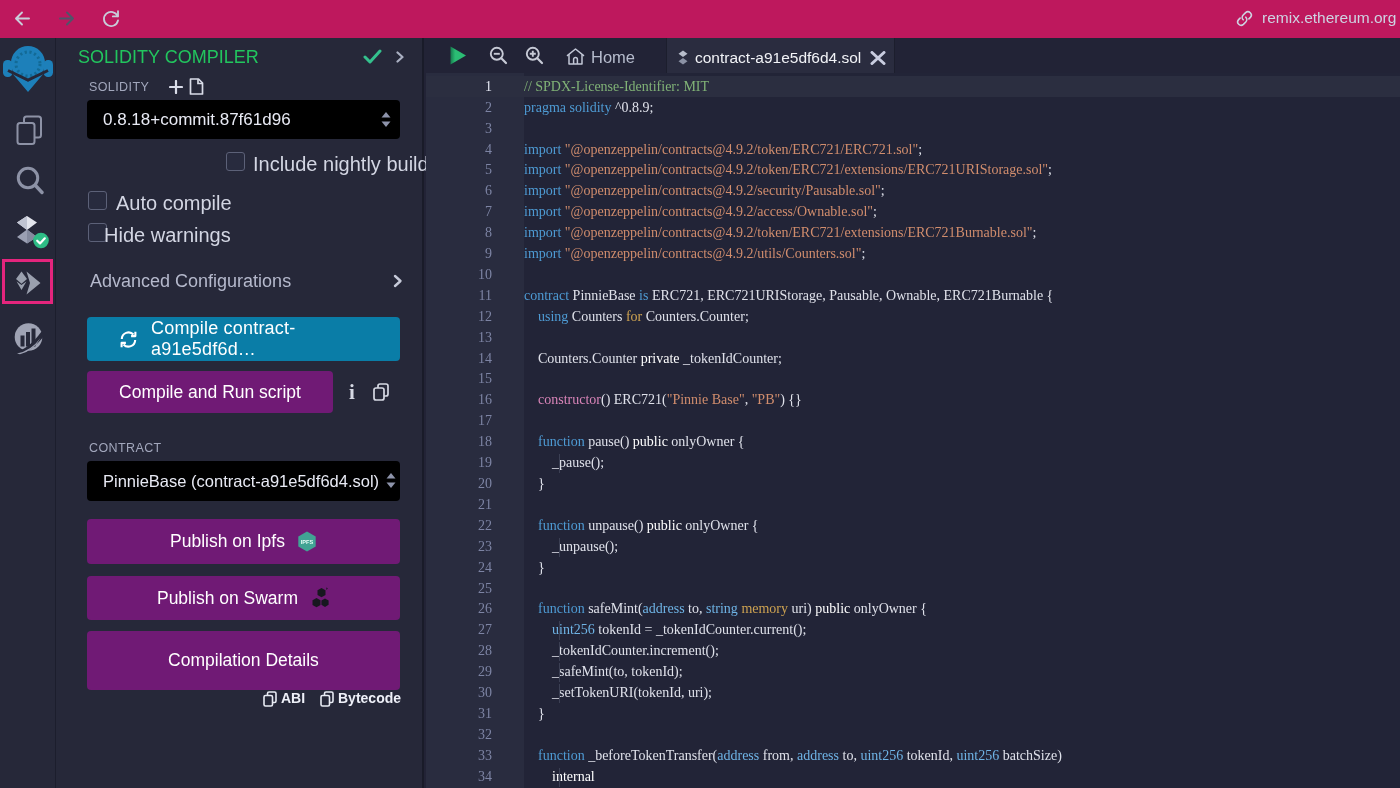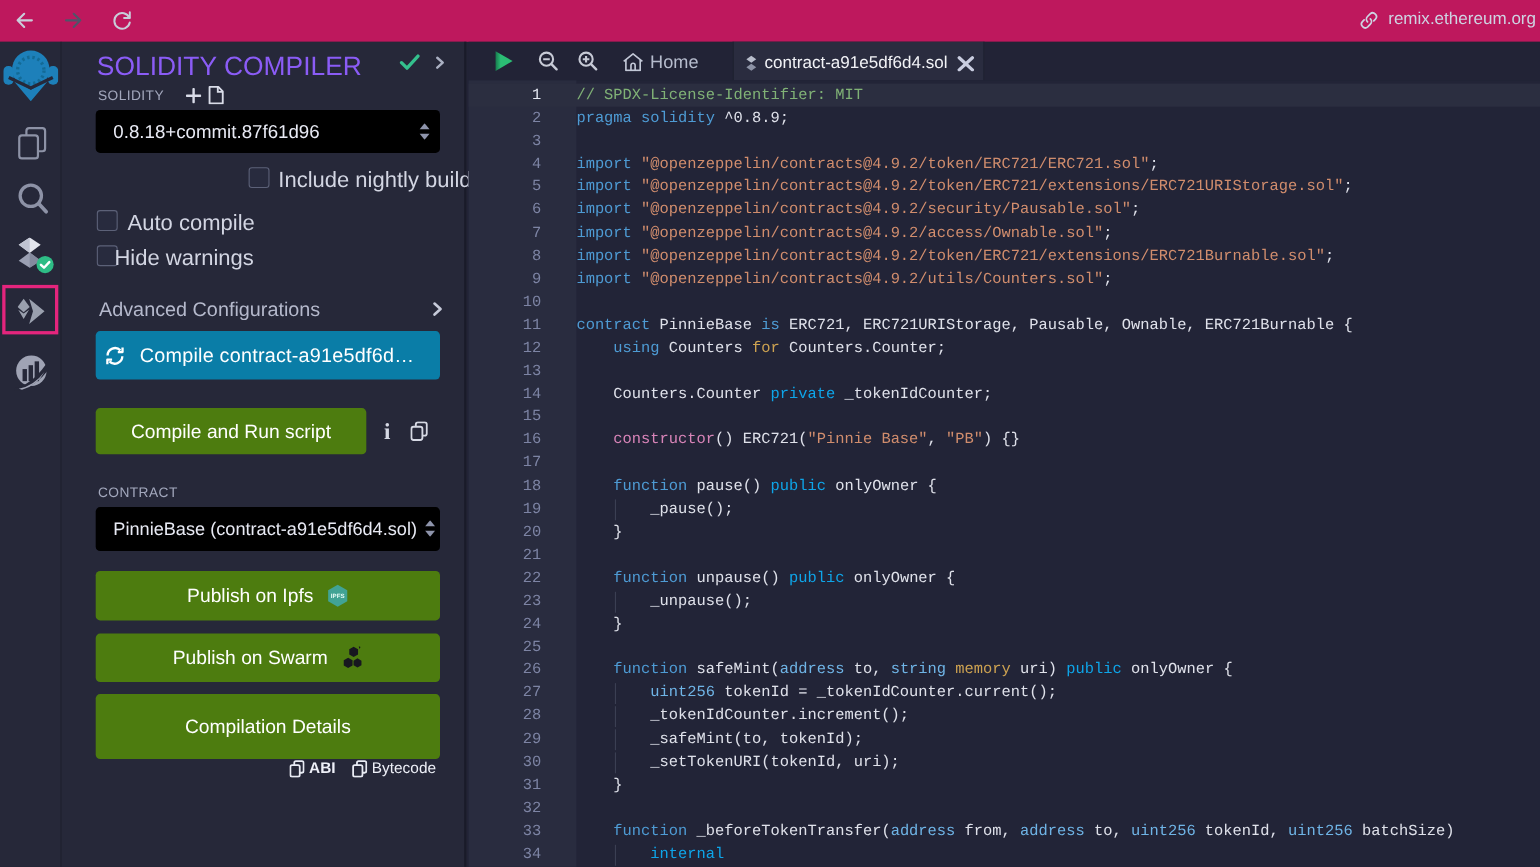--- a/index.html
+++ b/index.html
@@ -4,33 +4,33 @@
 html,body{width:1400px;height:788px;background:#222336;overflow:hidden;font-family:"Liberation Sans",sans-serif}
 .abs{position:absolute}
 #topbar{position:absolute;left:0;top:0;width:1400px;height:38px;background:#be185d}
 #rail{position:absolute;left:0;top:38px;width:56px;height:750px;background:#262839;border-right:1px solid #1c1e2d}
 #panel{position:absolute;left:56px;top:38px;width:368px;height:750px;background:#262839;border-right:2px solid #191b29}
 #tabbar{position:absolute;left:426px;top:38px;width:974px;height:35px;background:#222336}
 #activetab{position:absolute;left:666px;top:38px;width:229px;height:35px;background:#2a2c3f;border-left:1px solid #1c1e2d;border-right:1px solid #1c1e2d}
 #editor{position:absolute;left:426px;top:73px;width:974px;height:715px;background:#222437}
 #gutterbg{position:absolute;left:426px;top:73px;width:98px;height:715px;background:#292c3f}
 #curline{position:absolute;left:426px;top:76px;width:974px;height:21px;background:#2b2e40}
-#code{position:absolute;left:426px;top:76.8px;width:974px;font-family:Liberation Mono, monospace;font-size:14px;line-height:20.909px}
+#code{position:absolute;left:426px;top:76.8px;width:974px;font-family:Liberation Serif, serif;font-size:14px;line-height:20.909px}
 .cl{position:relative;white-space:pre;height:20.909px}
 .num{display:inline-block;width:66px;text-align:right;color:#7d84a4}
 .num.on{color:#e4e7f2}
 .txt{padding-left:32px;color:#dfe1ea}
 .ig{position:absolute;left:133px;top:1px;height:19px;width:1px;background:#3b3f53}
-.k{color:#4e9bd4}.t{color:#6fb4e6}.v{color:#0ea5e9}.o{color:#cda251}.p{color:#d884b8}.s{color:#d18d6d}.c{color:#80b276}
+.k{color:#4e9bd4}.t{color:#6fb4e6}.v{color:#ffffff}.o{color:#cda251}.p{color:#d884b8}.s{color:#d18d6d}.c{color:#80b276}
 .lbl{position:absolute;font-size:12.5px;color:#a2a7bc;letter-spacing:.4px}
 .sel{position:absolute;left:87px;width:313px;background:#000000;border-radius:4px;color:#e8eaf4;font-size:17px;display:flex;align-items:center;padding-left:16px}
 .cb{position:absolute;width:19px;height:19px;background:#282b3e;border:1.5px solid #5c6178;border-radius:3px}
 .cblbl{position:absolute;font-size:20px;color:#d3d6e3}
 .btn{position:absolute;left:87px;width:313px;border-radius:4px;color:#fff;font-size:17.5px;display:flex;align-items:center;justify-content:center}
-.btngrey{background:#4d7c0f}
+.btngrey{background:#701a75}
 </style></head><body>
 
 <div id="topbar">
  <svg class="abs" style="left:13px;top:10px" width="18" height="17" viewBox="0 0 18 17" fill="none" stroke="#c9cdda" stroke-width="1.9" stroke-linecap="round" stroke-linejoin="round">
       <path d="M9 2.5 L3 8.5 L9 14.5 M3.4 8.5 H16"></path>
     </svg>
  <svg class="abs" style="left:58px;top:10px" width="18" height="17" viewBox="0 0 18 17" fill="none" stroke="#4f5469" stroke-width="1.9" stroke-linecap="round" stroke-linejoin="round">
       <path d="M9 2.5 L15 8.5 L9 14.5 M15 8.5 H2"></path>
     </svg>
  <svg class="abs" style="left:101px;top:8px" width="20" height="21" viewBox="0 0 20 21" fill="none" stroke="#c9cdda" stroke-width="1.8" stroke-linecap="round">
@@ -79,21 +79,21 @@
   <circle cx="15.5" cy="15" r="13.8" fill="#9fa3b4"></circle>
   <rect x="7.5" y="13.5" width="4" height="11" fill="#262839"></rect>
   <rect x="13" y="10" width="4" height="14.5" fill="#262839"></rect>
   <rect x="18.5" y="6.5" width="4" height="18" fill="#262839"></rect>
   <path d="M-1 31 Q 15 28.5 28.5 9.5 L32 13 Q 19 30 1 34.5 Z" fill="#262839"></path>
   <path d="M4 31.5 Q 18 28.8 27.5 16 Q 21 28.5 7 32.3 Z" fill="#9fa3b4"></path>
  </svg>
 </div>
 
 <div id="panel"></div>
-<div class="abs" style="left:88px;top:47px;font-size:24px;color:#8b5cf6">SOLIDITY COMPILER</div>
+<div class="abs" style="left:78px;top:47px;font-size:18px;color:#22c55e">SOLIDITY COMPILER</div>
 <svg class="abs" style="left:363px;top:49px" width="19" height="15" viewBox="0 0 19 15" fill="none" stroke="#34c08d" stroke-width="3" stroke-linecap="round" stroke-linejoin="round">
     <path d="M2 8 L7 13 L17 2"></path>
   </svg>
 <svg class="abs" style="left:395px;top:51px" width="10" height="12" viewBox="0 0 10 12" fill="none" stroke="#aab0c2" stroke-width="2.2" stroke-linecap="round" stroke-linejoin="round">
     <path d="M2.5 1.5 L7.5 6 L2.5 10.5"></path>
   </svg>
 <div class="lbl" style="left:89px;top:80px">SOLIDITY</div>
 <svg class="abs" style="left:169px;top:80px" width="14" height="14" viewBox="0 0 14 14" stroke="#d9dce8" stroke-width="2.2" stroke-linecap="round">
     <path d="M7 1 V13 M1 7 H13"></path>
   </svg>
@@ -109,21 +109,21 @@
 <div class="cb" style="left:226px;top:152px"></div>
 <div class="cblbl" style="left:253px;top:153px">Include nightly builds</div>
 <div class="cb" style="left:88px;top:191px"></div>
 <div class="cblbl" style="left:116px;top:192px">Auto compile</div>
 <div class="cb" style="left:88px;top:223px"></div>
 <div class="cblbl" style="left:104px;top:224px">Hide warnings</div>
 <div class="abs" style="left:90px;top:271px;font-size:18px;color:#b5b9cc">Advanced Configurations</div>
 <svg class="abs" style="left:392px;top:274px" width="11" height="14" viewBox="0 0 11 14" fill="none" stroke="#c6cad9" stroke-width="2.4" stroke-linecap="round" stroke-linejoin="round">
     <path d="M3 2 L8.5 7 L3 12"></path>
   </svg>
-<div class="btn" style="top:301px;height:44px;background:#0a7da7;justify-content:flex-start;padding-left:8px">
+<div class="btn" style="top:317px;height:44px;background:#0a7da7;justify-content:flex-start;padding-left:32px">
  <svg width="19" height="19" viewBox="0 0 19 19" fill="none" stroke="#fff" stroke-width="2.1">
       <path d="M16.2 9.9 a6.8 6.8 0 0 1 -11.7 4.6"></path>
       <path d="M2.8 9.1 a6.8 6.8 0 0 1 11.7 -4.6"></path>
       <path d="M2.6 17.2 V12.9 H6.9" stroke-linejoin="round"></path>
       <path d="M16.4 1.8 V6.1 H12.1" stroke-linejoin="round"></path>
     </svg>
  <span style="margin-left:13px;font-size:18px;letter-spacing:.2px">Compile contract-a91e5df6d…</span>
 </div>
 <div class="btn btngrey" style="top:371px;width:246px;height:42px">Compile and Run script</div>
 <div class="abs" style="left:349px;top:380px;font-family:'Liberation Serif',serif;font-weight:bold;font-size:21px;color:#d6d9e4">i</div>
@@ -156,21 +156,21 @@
 <div class="btn btngrey" style="top:631px;height:59px">Compilation Details</div>
 <svg class="abs" style="left:263px;top:691px" width="14" height="16" viewBox="0 0 14 16" fill="none" stroke="#e8ebf4" stroke-width="1.6">
     <rect x="4.5" y="1" width="8.5" height="10.5" rx="1.5"></rect>
     <rect x="1" y="4.5" width="8.5" height="10.5" rx="1.5" fill="#262839"></rect>
   </svg>
 <div class="abs" style="left:281px;top:690px;font-size:14px;font-weight:bold;color:#eef0f8">ABI</div>
 <svg class="abs" style="left:320px;top:691px" width="14" height="16" viewBox="0 0 14 16" fill="none" stroke="#e8ebf4" stroke-width="1.6">
     <rect x="4.5" y="1" width="8.5" height="10.5" rx="1.5"></rect>
     <rect x="1" y="4.5" width="8.5" height="10.5" rx="1.5" fill="#262839"></rect>
   </svg>
-<div class="abs" style="left:338px;top:690px;font-size:14px;font-weight:normal;color:#eef0f8">Bytecode</div>
+<div class="abs" style="left:338px;top:690px;font-size:14px;font-weight:bold;color:#eef0f8">Bytecode</div>
 
 <div id="tabbar"></div>
 <div id="activetab"></div>
 <svg class="abs" style="left:450px;top:46px" width="17" height="19" viewBox="0 0 17 19">
     <defs>
       <linearGradient id="pg" x1="0" y1="0" x2="1" y2="0">
         <stop offset="0" stop-color="#177a4e"></stop>
         <stop offset="0.3" stop-color="#2bbd74"></stop>
         <stop offset="1" stop-color="#2bbd74"></stop>
       </linearGradient>

